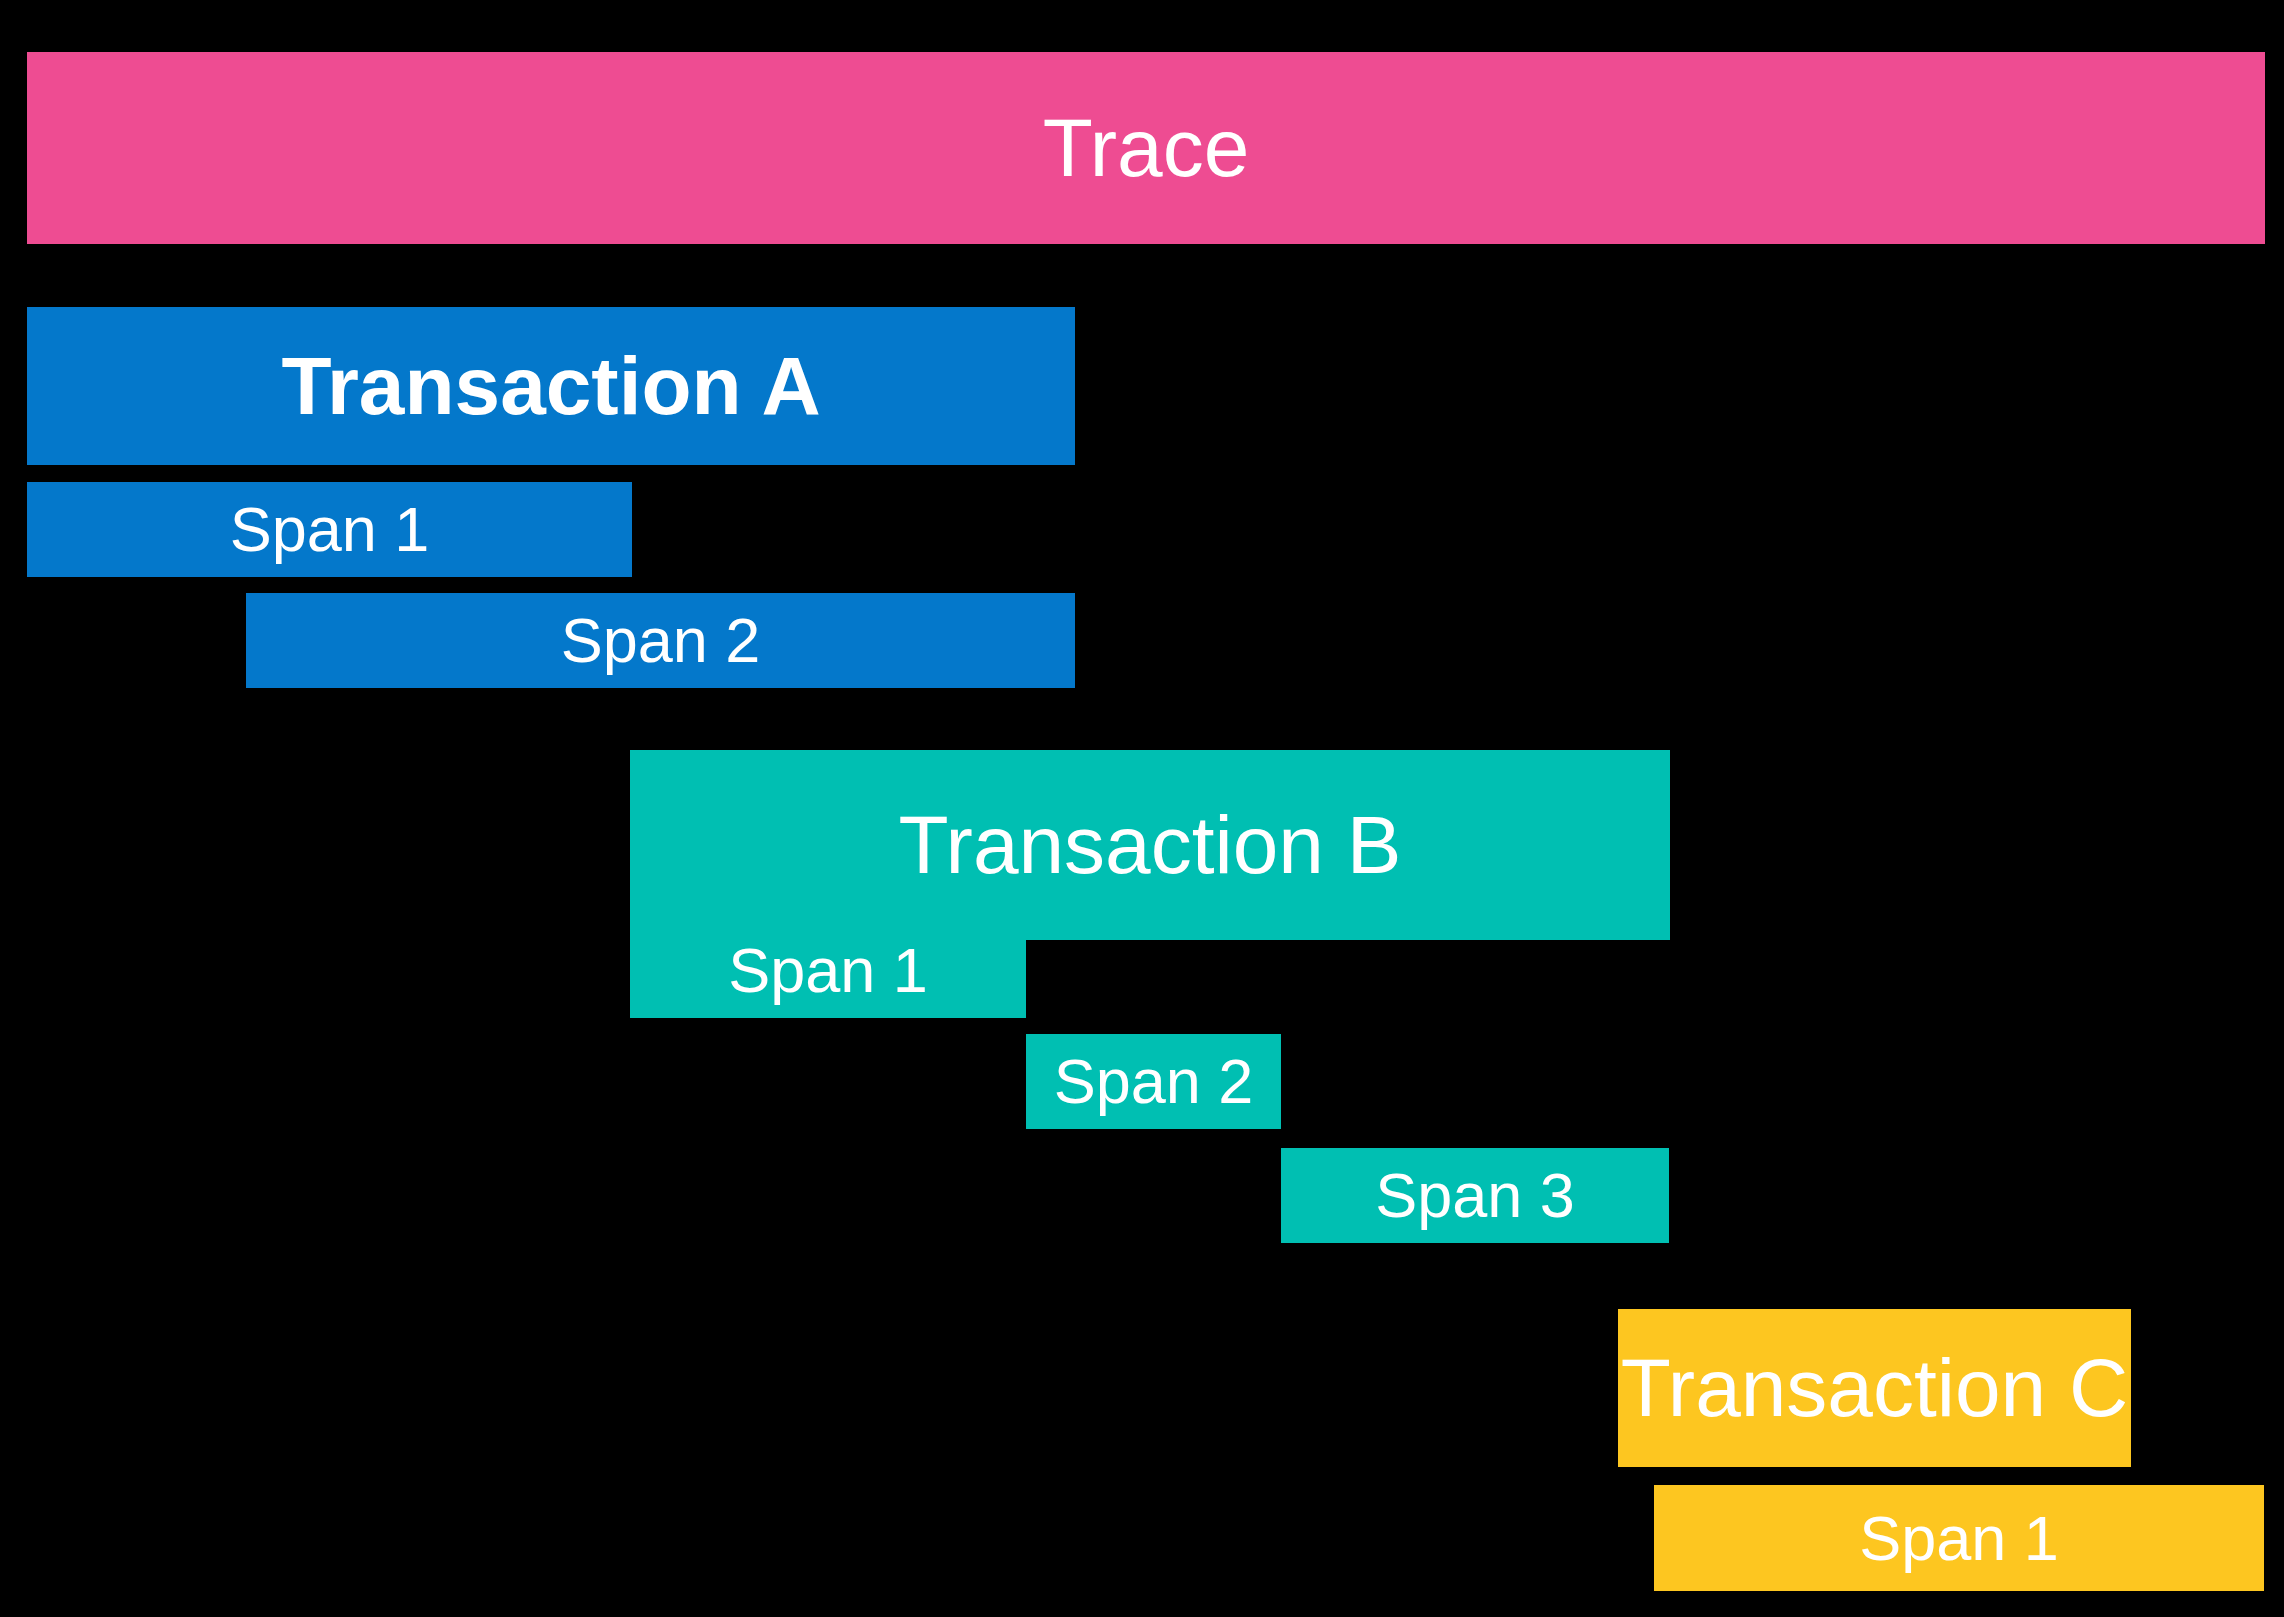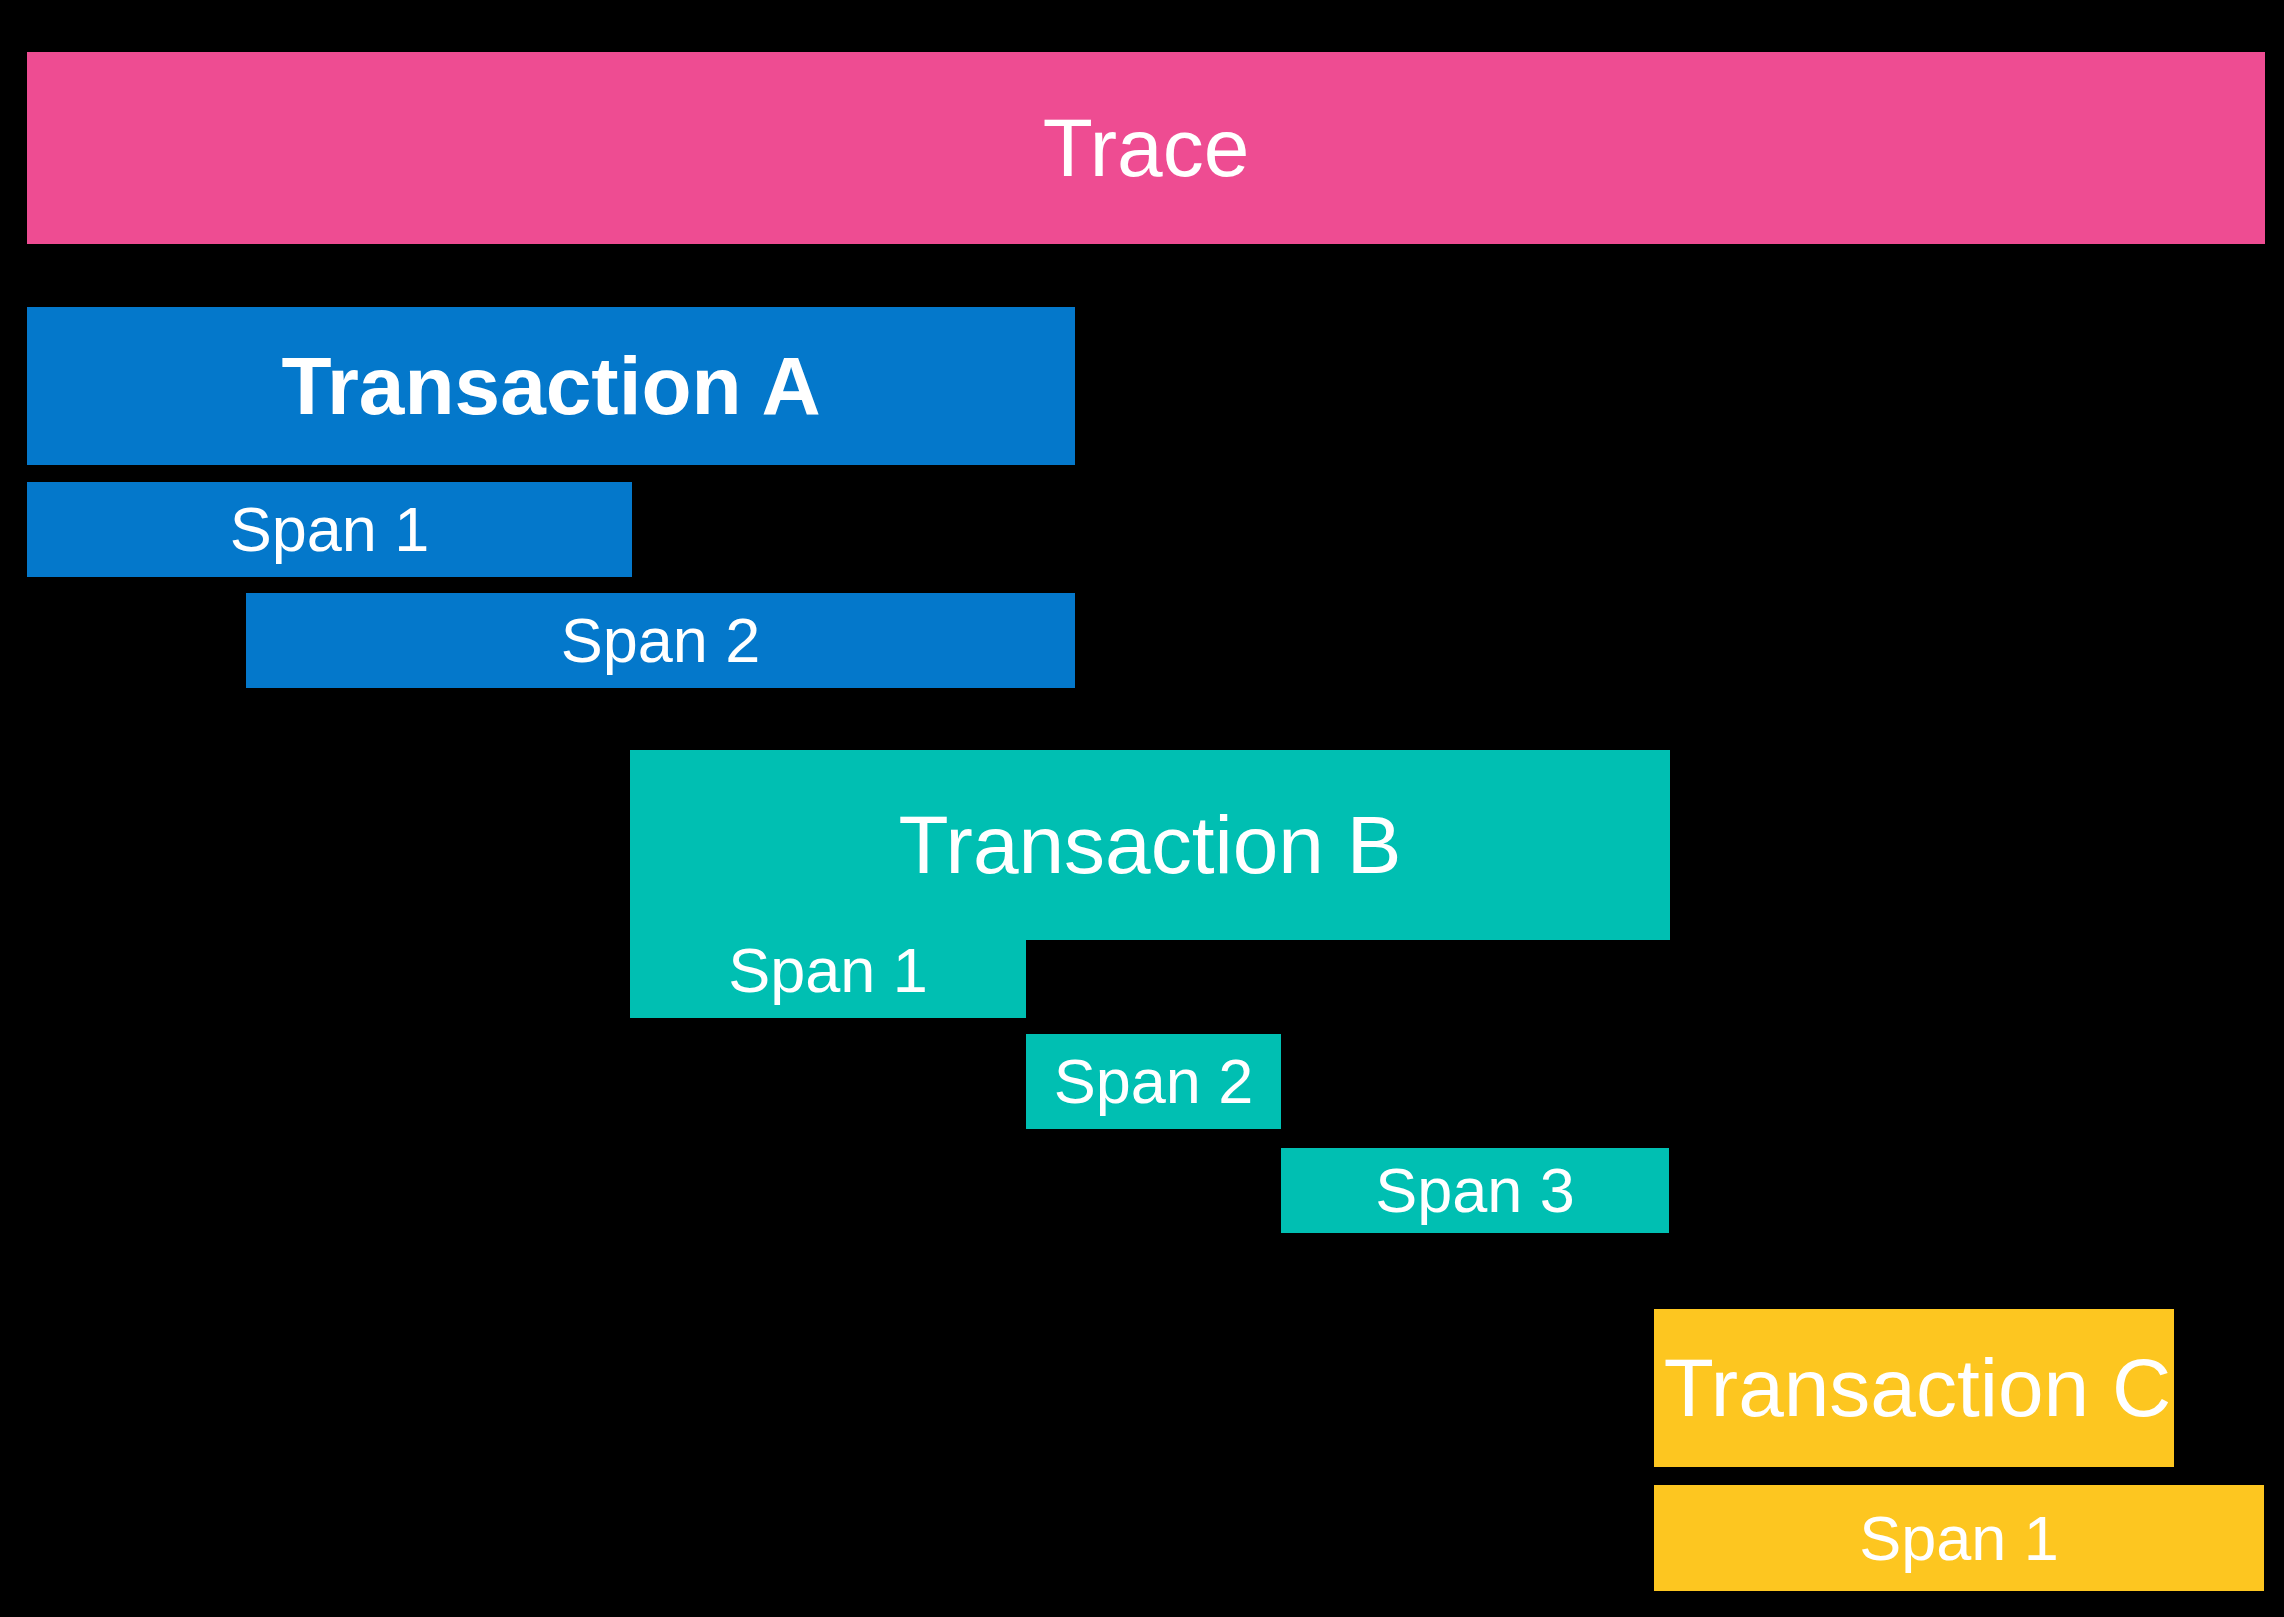--- a/index.html
+++ b/index.html
@@ -29,22 +29,22 @@
   .bar.span-label { font-size: 63px; }
 
   
   #trace-bar   { left: 27px;   top: 52px;   width: 2238px; height: 192px; }
   #txn-a       { left: 27px;   top: 307px;  width: 1048px; height: 158px; font-weight: bold; }
   #txn-a-s1    { left: 27px;   top: 482px;  width: 605px;  height: 95px; }
   #txn-a-s2    { left: 246px;  top: 593px;  width: 829px; height: 95px; }
   #txn-b       { left: 630px;  top: 750px;  width: 1040px; height: 190px; }
   #txn-b-s1    { left: 630px;  top: 923px; width: 396px;  height: 95px; }
   #txn-b-s2    { left: 1026px; top: 1034px; width: 255px;  height: 95px; }
-  #txn-b-s3    { left: 1281px; top: 1148px; width: 388px;  height: 85px; }
-  #txn-c       { left: 1654px; top: 1309px; width: 513px;  height: 158px; padding-left: 7px; }
+  #txn-b-s3    { left: 1281px; top: 1148px; width: 388px;  height: 95px; }
+  #txn-c       { left: 1618px; top: 1309px; width: 513px;  height: 158px; }
   #txn-c-s1    { left: 1654px; top: 1485px; width: 610px;  height: 106px; }
 </style>
 </head>
 <body style="background: rgb(0, 0, 0);">
 
 <div class="stage">
 
   <div id="trace-bar" class="bar heading" style="background-color: rgb(238, 76, 146); color: rgb(255, 255, 255);">Trace</div>
 
   <div id="txn-a" class="bar heading" style="background-color: rgb(4, 120, 203); color: rgb(255, 255, 255);">Transaction A</div>

